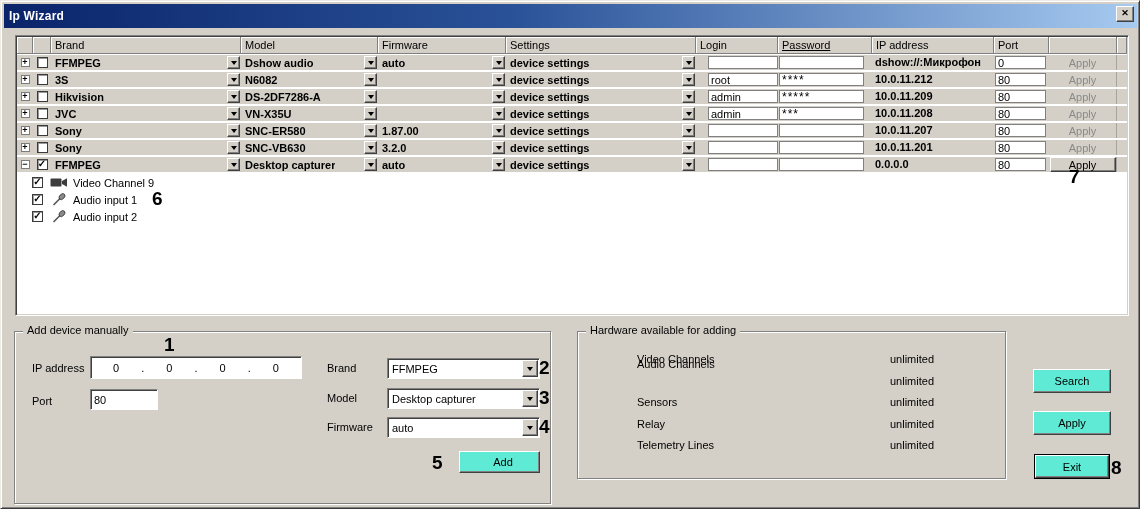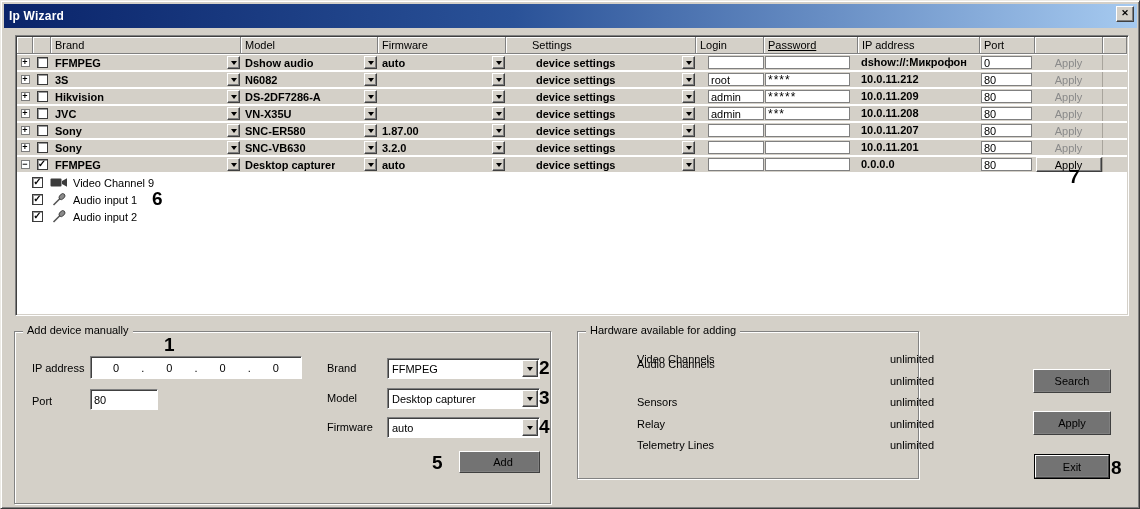--- a/index.html
+++ b/index.html
@@ -16,21 +16,21 @@
     border:1px solid;border-color:#fff #404040 #404040 #fff;box-shadow:inset -1px -1px 0 #808080;
     display:flex;align-items:center;justify-content:center;cursor:default;}
   .closebtn .x{font-size:9px;font-weight:bold;line-height:1;margin-top:-1px;}
   
   .grid{position:absolute;left:14px;top:34px;width:1114px;height:281px;background:#fff;box-sizing:border-box;
     border:1px solid;border-color:#808080 #fff #fff #808080;box-shadow:inset 1px 1px 0 #404040, inset -1px -1px 0 #d4d0c8;}
   .hdr{display:flex;height:17px;margin:1px 1px 0 1px;}
   .hc{background:#d4d0c8;box-sizing:border-box;border-right:1px solid #808080;border-bottom:1px solid #808080;
     box-shadow:inset 1px 1px 0 #fff;padding:2px 0 0 4px;white-space:nowrap;overflow:hidden;}
   .c-exp{width:16px;}.c-chk{width:18px;}.c-brand{width:190px;}.c-model{width:137px;}.c-fw{width:128px;}
-  .c-set{width:190px;padding-left:26px;}.c-login{width:68px;}.c-pass{width:94px;text-decoration:underline;}.c-ip{width:122px;}.c-port{width:55px;}
+  .c-set{width:190px;}.c-login{width:82px;}.c-pass{width:94px;text-decoration:underline;}.c-ip{width:122px;}.c-port{width:55px;}
   .c-apply{width:68px;}.c-fill{flex:1;}
   .rows{padding:1px 1px 0 1px;}
   .row{display:flex;height:15px;margin-bottom:2px;background:#d4d0c8;align-items:center;}
   .cell{height:15px;display:flex;align-items:center;box-sizing:border-box;}
   .cell.c-exp,.cell.c-chk{justify-content:center;}
   .exp{width:9px;height:9px;box-sizing:border-box;border:1px solid #7c7c7c;background:#fff;
     font-size:9px;line-height:6px;text-align:center;display:block;font-weight:bold;}
   .cb{width:11px;height:11px;box-sizing:border-box;background:#fff;border:1px solid #3a3a3a;
     box-shadow:inset 1px 1px 0 #9a9a9a;display:flex;align-items:center;justify-content:center;}
   .ck{font-size:10px;font-weight:bold;line-height:1;margin-top:-1px;}
@@ -61,21 +61,21 @@
   .flabel{position:absolute;}
   .sunken{background:#fff;box-sizing:border-box;border:1px solid;border-color:#808080 #fff #fff #808080;
     box-shadow:inset 1px 1px 0 #404040;}
   .ipfield{position:absolute;left:75px;top:24px;width:212px;height:23px;display:flex;
     align-items:center;justify-content:space-evenly;}
   .portfield{position:absolute;left:75px;top:57px;width:68px;height:21px;display:flex;
     align-items:center;padding-left:3px;}
   .combo2{position:absolute;width:153px;height:21px;display:flex;align-items:center;
     justify-content:space-between;padding-left:4px;background:#fff;}
   .combo2 .ab{width:16px;height:17px;flex:0 0 16px;}
-  .raised{background:#737373;box-sizing:border-box;border:1px solid;border-color:#fff #404040 #404040 #fff;
+  .raised{background:#5eead4;box-sizing:border-box;border:1px solid;border-color:#fff #404040 #404040 #fff;
     box-shadow:inset -1px -1px 0 #808080;display:flex;align-items:center;justify-content:center;}
   .addbtn{position:absolute;left:444px;top:119px;width:81px;height:22px;padding-left:7px;}
   .hwlabel{position:absolute;left:59px;}
   .hwval{position:absolute;left:312px;}
   .mainbtn{position:absolute;width:78px;height:24px;}
   .exitbtn{position:absolute;left:1034px;top:454px;width:74px;height:23px;
     box-shadow:0 0 0 1px #000, inset -1px -1px 0 #808080;}
   .ann{position:absolute;font-weight:bold;font-size:19px;line-height:1;}
 </style>
 </head>
@@ -509,21 +509,21 @@
     <span class="flabel" style="left:312px;top:89px;">Firmware</span>
     <div class="combo2 sunken" style="left:372px;top:85px;">
       <span>auto</span>
       <span class="ab">
           <i class="tri"></i>
         </span>
     </div>
     <div class="addbtn raised">Add</div>
   </div>
 
-  <div class="group" style="left:576px;top:330px;width:342px;height:148px;">
+  <div class="group" style="left:576px;top:330px;width:429px;height:148px;">
     <span class="gtitle">Hardware available for adding</span>
     <span class="hwlabel" style="top:21px;">Video Channels</span>
     <span class="hwval" style="top:21px;">unlimited</span>
     <span class="hwlabel" style="top:26px;">Audio Channels</span>
     <span class="hwval" style="top:43px;">unlimited</span>
     <span class="hwlabel" style="top:64px;">Sensors</span>
     <span class="hwval" style="top:64px;">unlimited</span>
     <span class="hwlabel" style="top:86px;">Relay</span>
     <span class="hwval" style="top:86px;">unlimited</span>
     <span class="hwlabel" style="top:107px;">Telemetry Lines</span>

